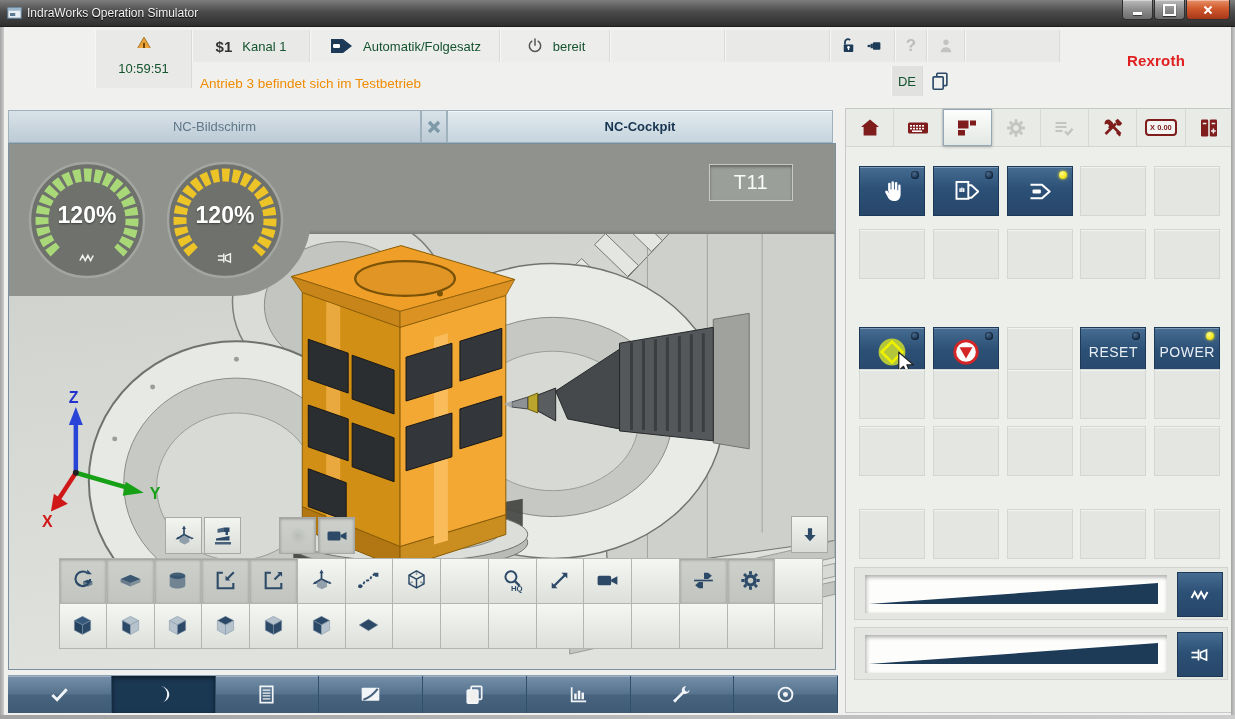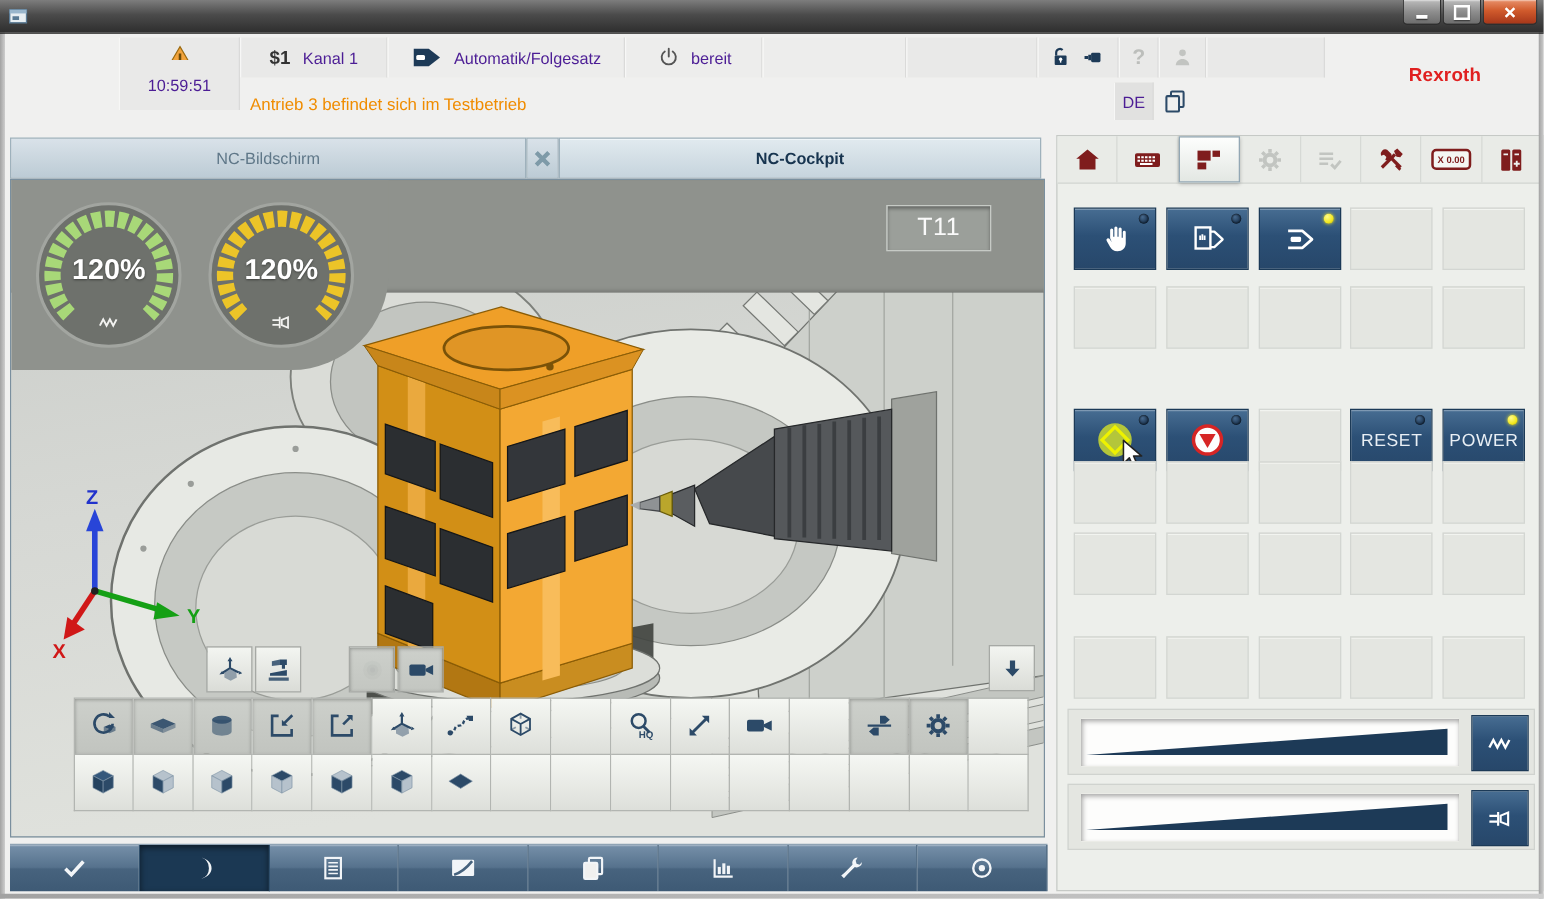--- a/index.html
+++ b/index.html
@@ -22,21 +22,21 @@
   .winbtn.close{width:42px;background:linear-gradient(#e8906a,#d05a2c 45%,#a6371a)}
   .g-min{width:9px;height:3px;background:#fff;box-shadow:0 1px 1px #333;margin-top:7px}
   .g-max{width:9px;height:8px;border:2px solid #fff;box-shadow:0 1px 1px #333}
   .winglyph{width:10px;height:10px}
   .frame{background:linear-gradient(90deg,#a2a2a2,#cdcdcd);z-index:55}
 
   
   .hcell{display:flex;align-items:center;justify-content:center;background:#e9e9e8;
     border-left:1px solid #f7f7f6;border-right:1px solid #dadad9;box-sizing:border-box}
   .hcell.alt{background:#ededec}
-  .htext{font-size:13px;color:#4c1d95}
+  .htext{font-size:13px;color:#14532d}
   .hbold{font-size:15px;font-weight:bold;color:#333;margin-right:10px}
   .msg{font-size:13.5px;color:#f08c00;display:flex;align-items:center}
   .brand{font-size:15px;font-weight:bold;color:#e02020;letter-spacing:.2px}
 
   
   .tab{display:flex;align-items:center;justify-content:center;box-sizing:border-box;
     background:linear-gradient(#d9e2e9,#bccbd5);border:1px solid #9eb1bc;font-size:13px;color:#5f7788}
   .tab.active{background:linear-gradient(#e1eaef,#c6d4dd);font-weight:bold;color:#17344f;
     box-shadow:inset 0 1px 0 #f0f6f9}
 
@@ -117,20 +117,21 @@
 <body>
 
 <div class="titlebar">
   <span class="title-icon icon">
     <svg viewBox="0 0 20 18">
         <rect x="1" y="2" width="18" height="14" fill="#e8eef2" stroke="#5a7a94" stroke-width="1.5"></rect>
         <rect x="1" y="2" width="18" height="4" fill="#9ab6cc"></rect>
         <rect x="4" y="9" width="7" height="4" fill="#5a7a94"></rect>
       </svg>
   </span>
+  <span class="title-text">IndraWorks Operation Simulator</span>
   <div class="winbtns">
     <div class="winbtn min">
         <span class="g-min"></span>
       </div>
     <div class="winbtn max">
         <span class="g-max"></span>
       </div>
     <div class="winbtn close">
       <span class="winglyph icon">
           <svg viewBox="0 0 10 10">

